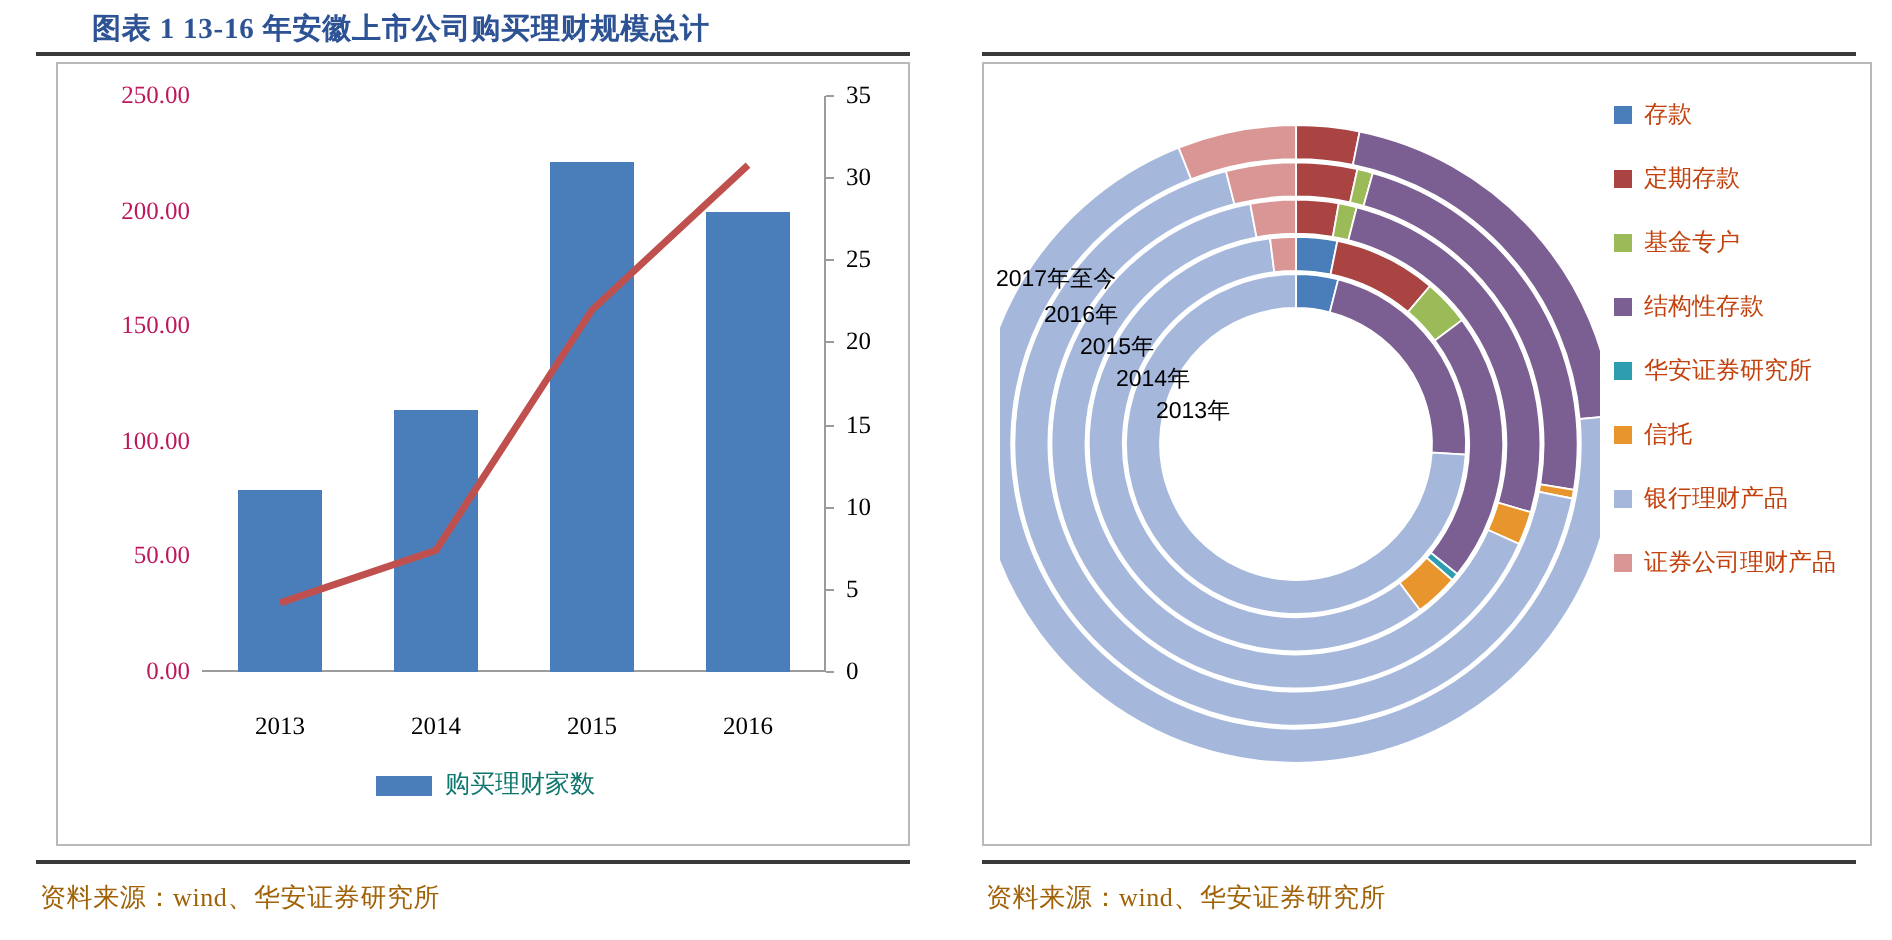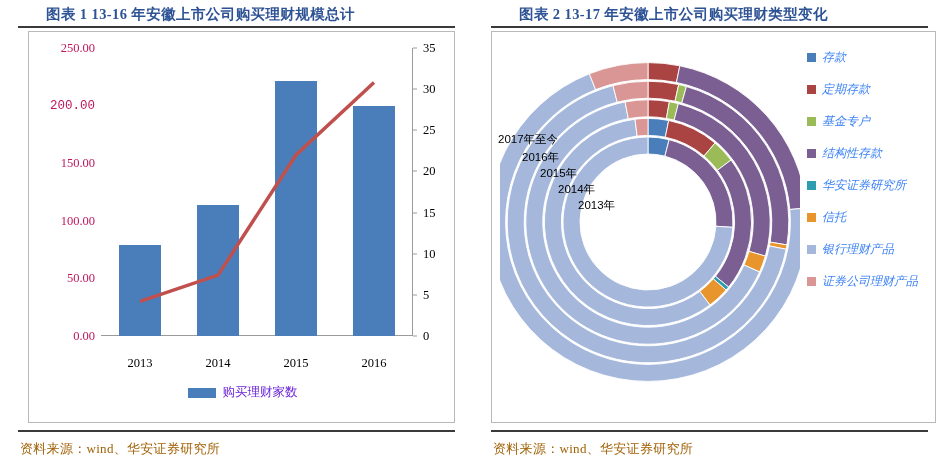--- a/index.html
+++ b/index.html
@@ -135,21 +135,21 @@
   }
   .legend-item { display: flex; align-items: center; gap: 7px; }
   .legend-swatch-bar {
     width: 28px; height: 10px; background: #4A7EBB;
   }
   .legend-swatch-line {
     width: 28px; height: 3px; background: #C0504D;
   }
   .legend-text {
     font-size: 12.5px;
-    color: #6d28d9;
+    color: #0f766e;
     white-space: nowrap;
   }
 
   
   .donut-wrap {
     position: absolute;
     left: 0; top: 0;
     width: 445px; height: 390px;
   }
   .ring-label {
@@ -172,38 +172,37 @@
     gap: 6px;
     margin-bottom: 17px;
   }
   .dlegend-sw {
     width: 9px; height: 9px;
     margin-top: 3px;
     flex: 0 0 auto;
   }
   .dlegend-label {
     font-size: 12px;
-    color: #3b82f6;
+    color: #c2410c;
     line-height: 1.25;
-    font-style: italic;
   }
 </style>
 </head>
 <body>
 
 <div class="panel panel-left">
   <div class="fig-title">图表 1  13-16 年安徽上市公司购买理财规模总计</div>
   <div class="rule rule-top"></div>
 
   <div class="chart-box">
     <div class="plot" id="plot1">
         <div class="axis-line" style="left: 0px; bottom: 0px; width: 100%; height: 1px;"></div>
         <div class="axis-line" style="right: 0px; top: 0px; width: 1px; height: 100%;"></div>
         <div class="ytick" style="top: 0px;">250.00</div>
-        <div class="ytick" style="top: 57.6px; font-family: Liberation Mono, monospace;">200.00</div>
+        <div class="ytick" style="top: 57.6px;">200.00</div>
         <div class="ytick" style="top: 115.2px;">150.00</div>
         <div class="ytick" style="top: 172.8px;">100.00</div>
         <div class="ytick" style="top: 230.4px;">50.00</div>
         <div class="ytick" style="top: 288px;">0.00</div>
         <div class="ytick2" style="top: 0px;">35</div>
         <div class="tickmark" style="top: 0px;"></div>
         <div class="ytick2" style="top: 41.1429px;">30</div>
         <div class="tickmark" style="top: 41.1429px;"></div>
         <div class="ytick2" style="top: 82.2857px;">25</div>
         <div class="tickmark" style="top: 82.2857px;"></div>
@@ -235,21 +234,20 @@
           <span class="legend-text">购买理财家数</span>
         </div>
       </div>
   </div>
 
   <div class="rule rule-bottom"></div>
   <div class="footer">资料来源：wind、华安证券研究所</div>
 </div>
 
 <div class="panel panel-right">
-  <div class="fig-title">图表 2  13-17 年安徽上市公司购买理财类型变化</div>
   <div class="rule rule-top"></div>
 
   <div class="chart-box">
     <div class="donut-wrap">
       <svg id="donut" width="300" height="390" viewBox="0 0 300 390" style="position:absolute;left:8px;top:0;">
           <g>
             <path d="M 148 105 A 85 85 0 0 1 169.13864040901268 107.67043130406635 L 164.91091232721013 124.13634504325309 A 68 68 0 0 0 148 122 Z" fill="#4A7EBB" stroke="#ffffff" stroke-width="0.9"></path>
             <path d="M 169.13864040901268 107.67043130406635 A 85 85 0 0 1 232.8322719164031 195.33719415999164 L 215.86581753312248 194.26975532799332 A 68 68 0 0 0 164.91091232721013 124.13634504325309 Z" fill="#7B5E92" stroke="#ffffff" stroke-width="0.9"></path>
             <path d="M 232.8322719164031 195.33719415999164 A 85 85 0 1 1 147.99999999999997 105 L 148 122 A 68 68 0 1 0 215.86581753312248 194.26975532799332 Z" fill="#A5B8DC" stroke="#ffffff" stroke-width="0.9"></path>
           </g>

